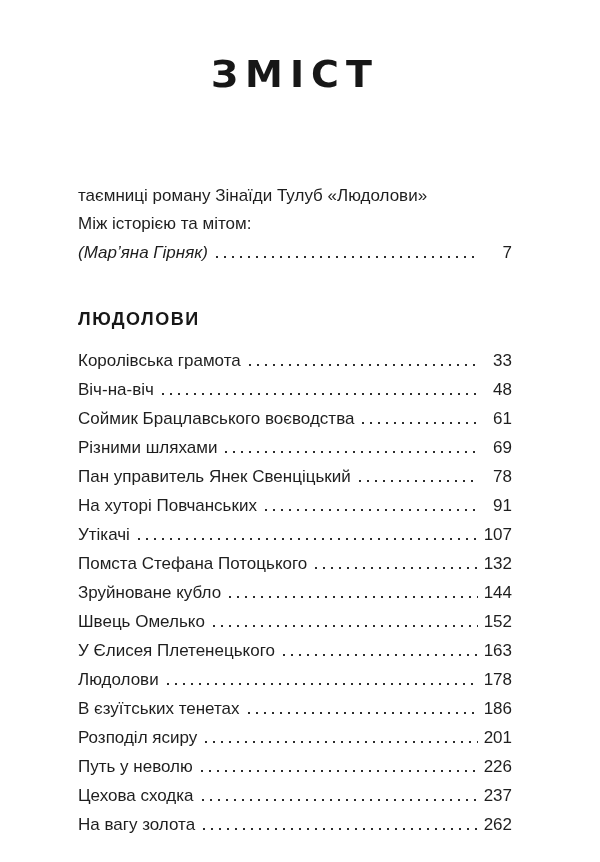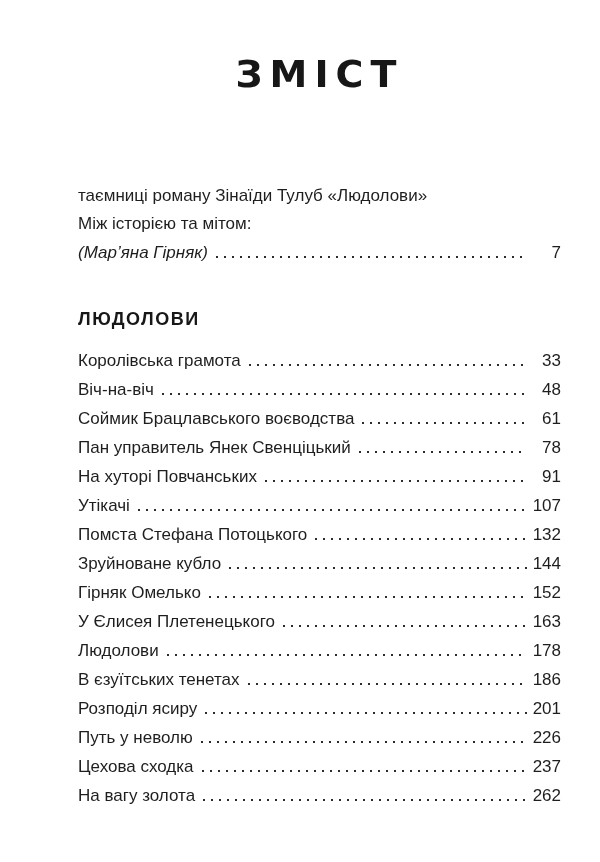--- a/index.html
+++ b/index.html
@@ -12,21 +12,21 @@
     height: 862px;
     overflow: hidden;
     font-family: "Liberation Sans", sans-serif;
     color: #1e1e1e;
     -webkit-font-smoothing: antialiased;
   }
   .page {
     box-sizing: border-box;
     width: 600px;
     height: 735px;
-    padding: 52px 39px 0 78px;
+    padding: 52px 88px 0 78px;
   }
   .book-title {
     text-align: center;
     font-family: "DejaVu Sans", sans-serif;
     font-size: 38px;
     font-weight: 700;
     letter-spacing: 7px;
     color: #171717;
     margin: 0 0 86px 0;
   }
@@ -102,20 +102,25 @@
         <span class="t">Віч-на-віч</span>
         <span class="dots"></span>
         <span class="p">48</span>
       </div>
       <div class="toc-row">
         <span class="t">Соймик Брацлавського воєводства</span>
         <span class="dots"></span>
         <span class="p">61</span>
       </div>
       <div class="toc-row">
+        <span class="t">Різними шляхами</span>
+        <span class="dots"></span>
+        <span class="p">69</span>
+      </div>
+      <div class="toc-row">
         <span class="t">Пан управитель Янек Свенціцький</span>
         <span class="dots"></span>
         <span class="p">78</span>
       </div>
       <div class="toc-row">
         <span class="t">На хуторі Повчанських</span>
         <span class="dots"></span>
         <span class="p">91</span>
       </div>
       <div class="toc-row">
@@ -127,21 +132,21 @@
         <span class="t">Помста Стефана Потоцького</span>
         <span class="dots"></span>
         <span class="p">132</span>
       </div>
       <div class="toc-row">
         <span class="t">Зруйноване кубло</span>
         <span class="dots"></span>
         <span class="p">144</span>
       </div>
       <div class="toc-row">
-        <span class="t">Гірняк Омелько</span>
+        <span class="t">Швець Омелько</span>
         <span class="dots"></span>
         <span class="p">152</span>
       </div>
       <div class="toc-row">
         <span class="t">У Єлисея Плетенецького</span>
         <span class="dots"></span>
         <span class="p">163</span>
       </div>
       <div class="toc-row">
         <span class="t">Людолови</span>

